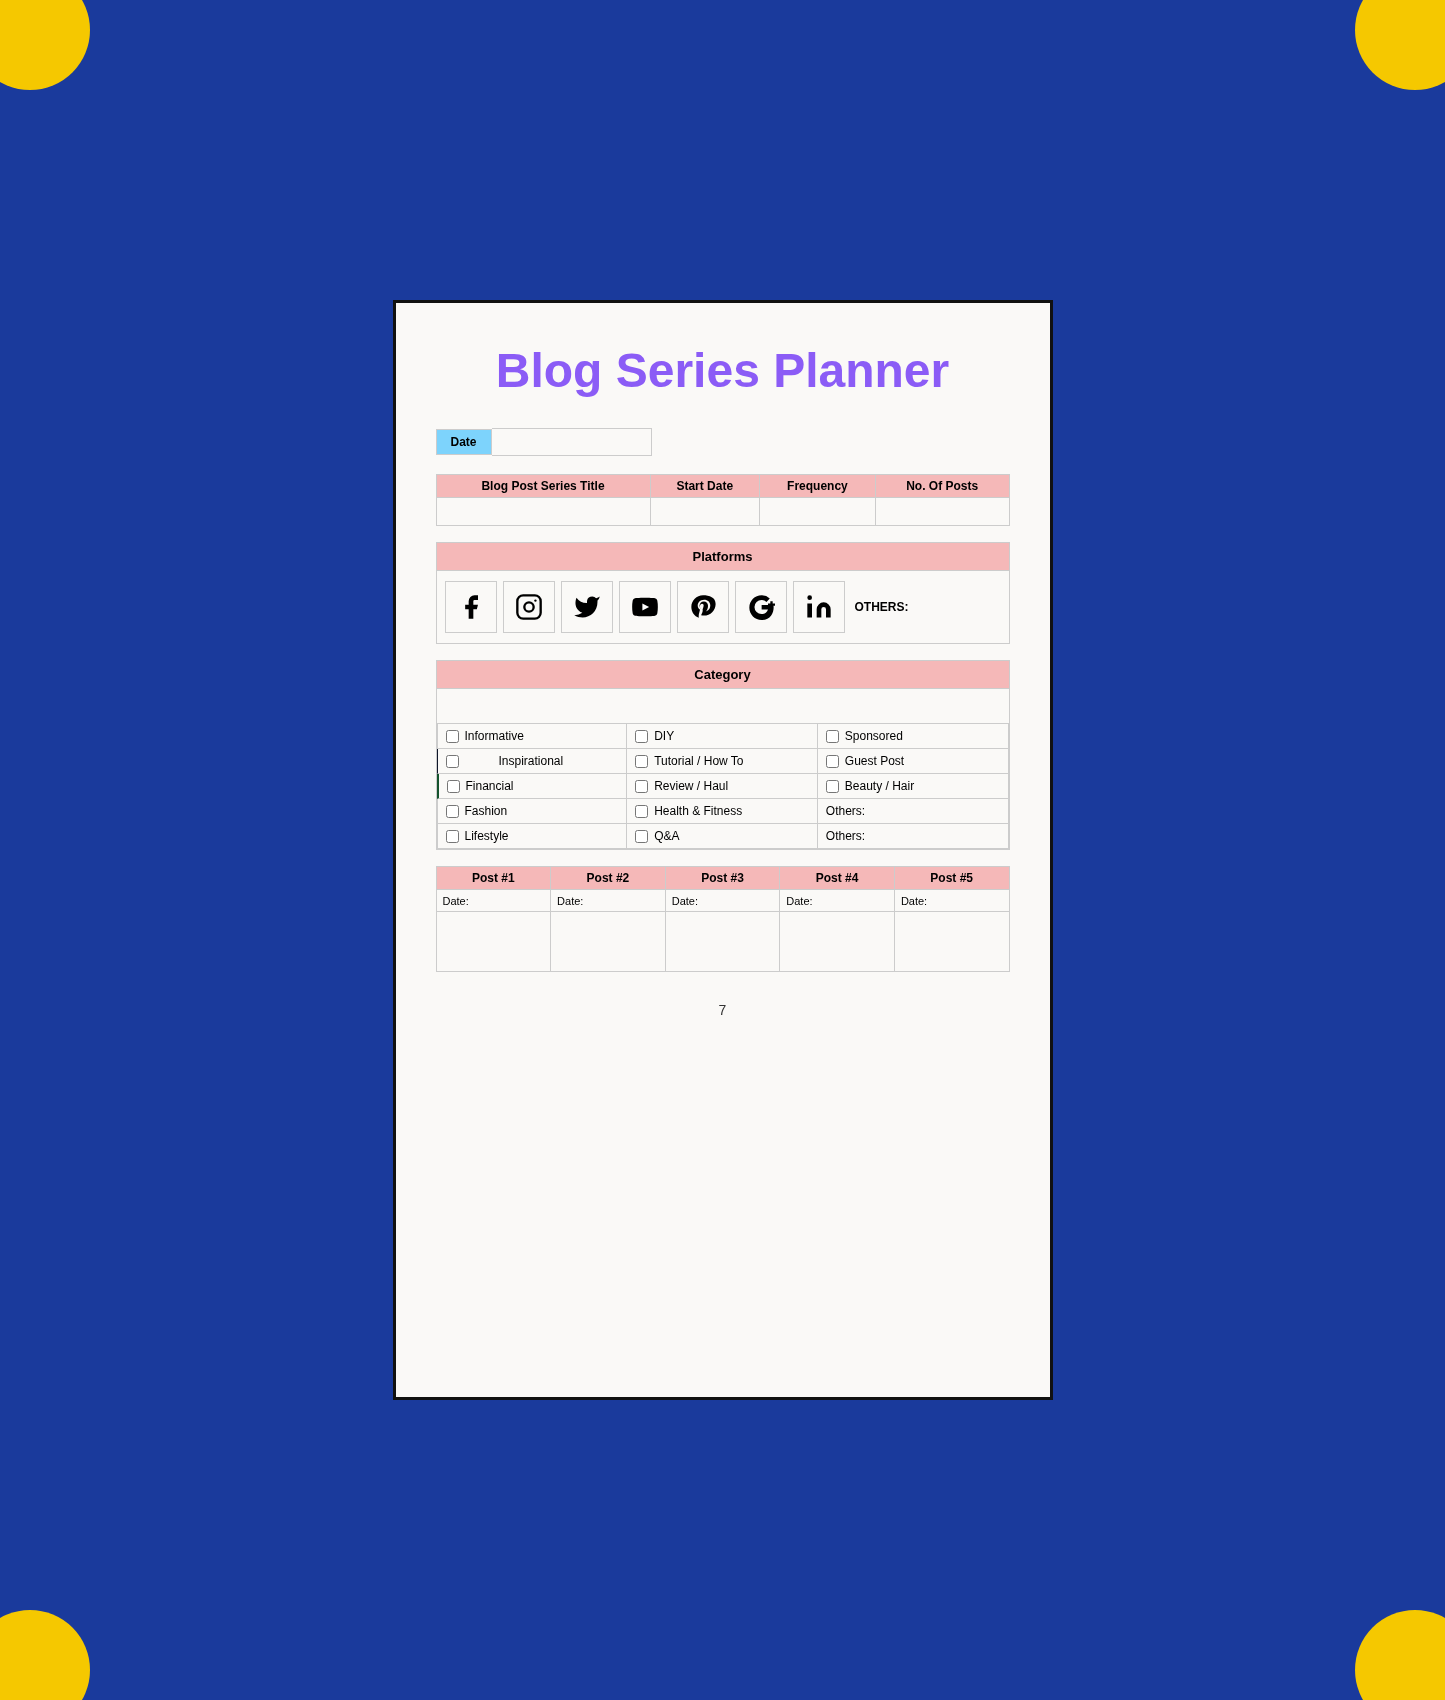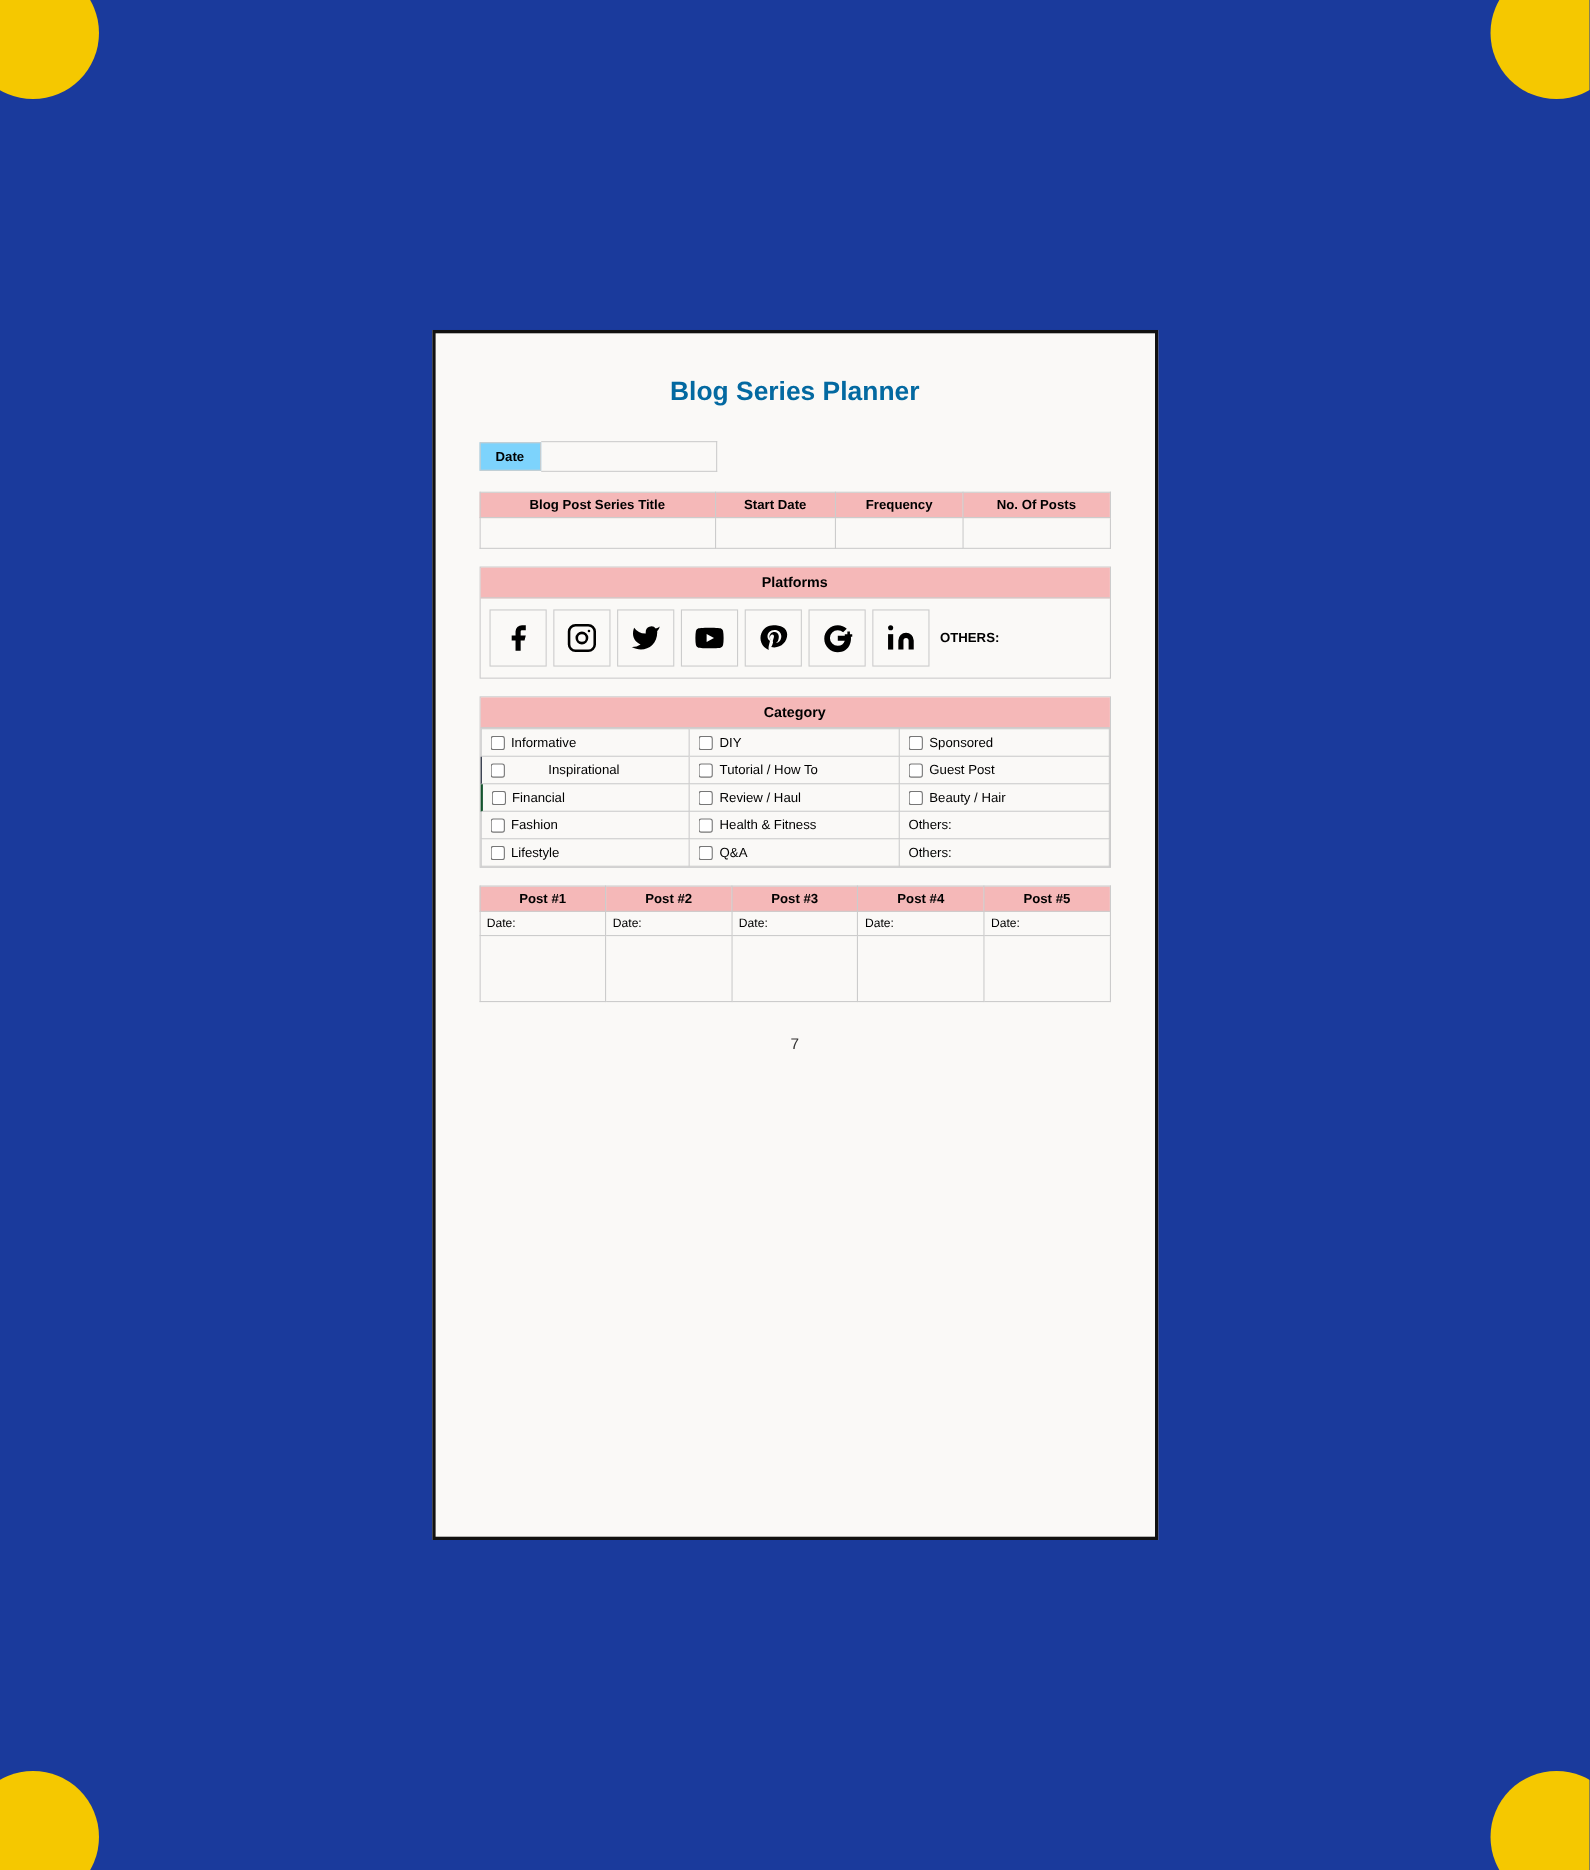--- a/index.html
+++ b/index.html
@@ -35,23 +35,23 @@
       min-height: 1100px;
       background-color: #faf9f7;
       border: 3px solid #111;
       padding: 40px 40px 50px 40px;
       position: relative;
     }
 
     
     .page-title {
       text-align: center;
-      font-size: 24px;
+      font-size: 48px;
       font-weight: 900;
-      color: #0369a1;
+      color: #8b5cf6;
       margin-bottom: 30px;
       font-family: Arial, sans-serif;
     }
 
     
     .date-row {
       display: flex;
       align-items: center;
       margin-bottom: 18px;
     }
@@ -139,20 +139,21 @@
       text-align: center;
       font-size: 13px;
       font-weight: bold;
       padding: 6px;
       border-bottom: 1px solid #ccc;
     }
     .category-grid {
       display: grid;
       grid-template-columns: 1fr 1fr 1fr;
       border-top: none;
+      margin-top: 34px;
     }
     .category-cell {
       border: 1px solid #ccc;
       padding: 5px 8px;
       font-size: 12px;
       display: flex;
       align-items: center;
       gap: 6px;
       border-top: none;
       border-left: none;

